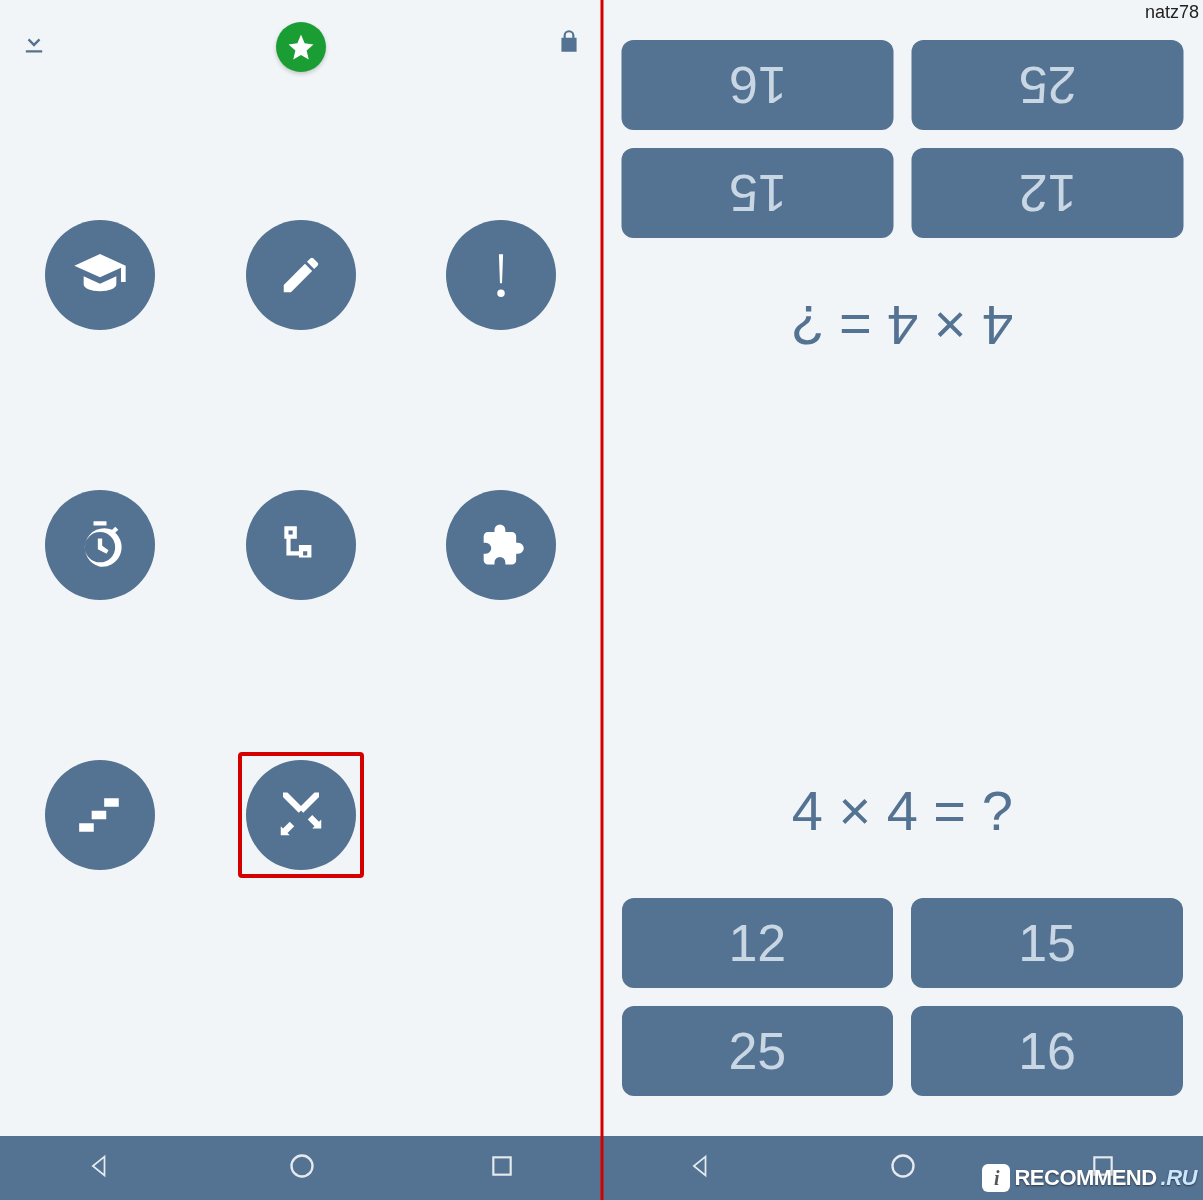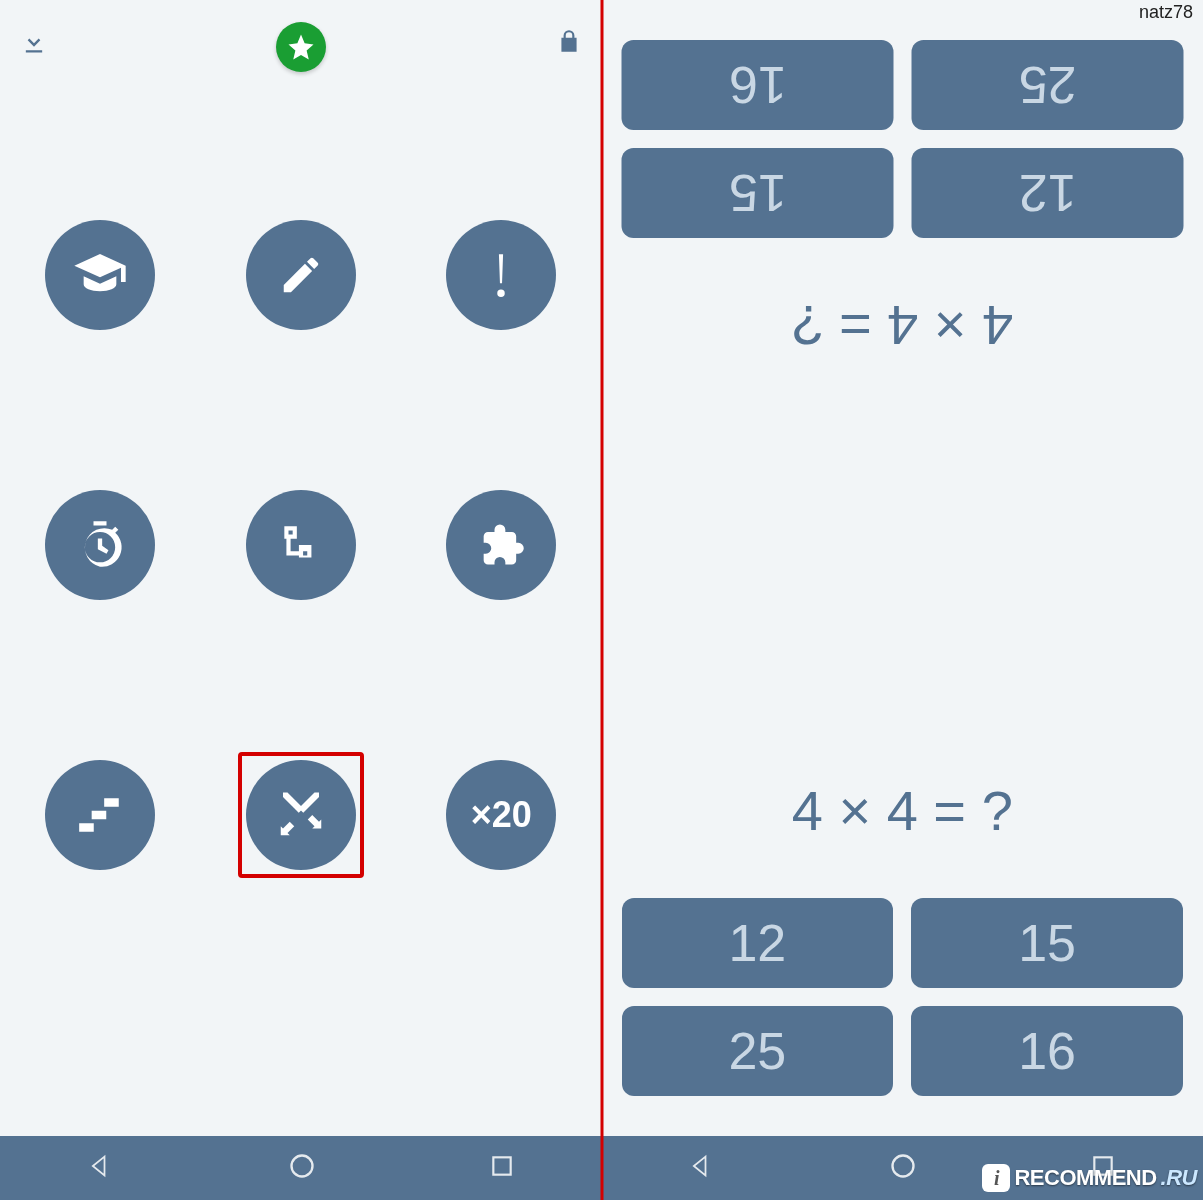--- a/index.html
+++ b/index.html
@@ -54,21 +54,21 @@
   }
 
   
   .navbar {
     position:absolute; bottom:0; left:0; right:0; height:64px;
     background:#547291; display:flex; align-items:center; justify-content:space-around;
   }
   .navbar .nav-btn { opacity:0.85; }
 
   
-  .user-wm { position:absolute; top:2px; right:10px; font-size:18px; color:#222; }
+  .user-wm { position:absolute; top:2px; right:4px; font-size:18px; color:#222; }
   .site-wm {
     position:absolute; bottom:8px; right:6px;
     display:flex; align-items:center; gap:4px;
     color:#fff; font-size:22px; font-weight:bold;
     text-shadow:0 1px 2px rgba(0,0,0,0.5);
     letter-spacing:-0.5px;
   }
   .site-wm .i-box {
     width:28px; height:28px; background:#fff; color:#555;
     border-radius:6px; display:flex; align-items:center; justify-content:center;
@@ -134,23 +134,20 @@
       </div>
       <div class="menu-btn">
         <svg width="50" height="50" viewBox="0 0 24 24">
             <path d="M14 4h7v4h-7V4zM8 10h7v4H8v-4zM2 16h7v4H2v-4z"></path>
           </svg>
       </div>
       <div class="menu-btn" id="battle-btn">
         <svg width="54" height="54" viewBox="0 0 24 24">
             <path d="M6 2l7 7-2 2-7-7V2h2zm12 0h2v2l-7 7-2-2 7-7zM4 18l3-3 2 2-3 3 1 1H3v-4l1 1zm16-3l-3-3-2 2 3 3-1 1h4v-4l-1 1z"></path>
           </svg>
-      </div>
-      <div class="menu-btn">
-        <span class="x20">×20</span>
       </div>
     </div>
 
     <div class="battle-selected" id="battle-frame" style="left: 237.75px; top: 752px; width: 126px; height: 126px;"></div>
 
     <div class="navbar">
       <span class="nav-btn">
         <svg width="28" height="28" viewBox="0 0 24 24">
             <path fill="#fff" stroke="#fff" stroke-width="1.5" fill-opacity="0" d="M15 4l-10 8 10 8z"></path>
           </svg>

